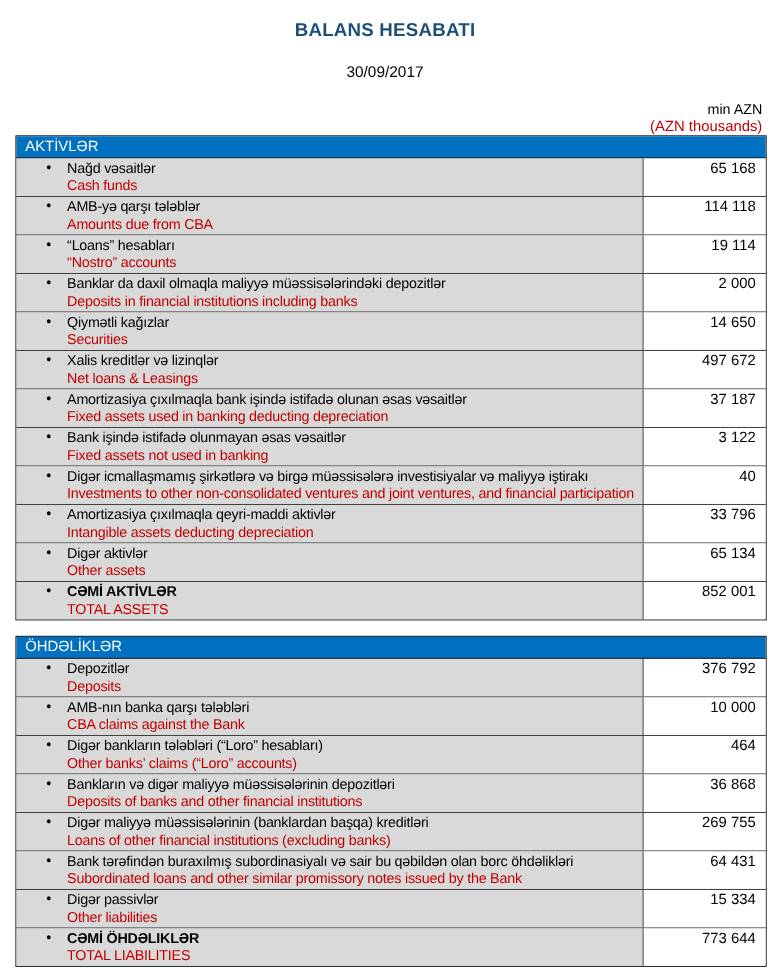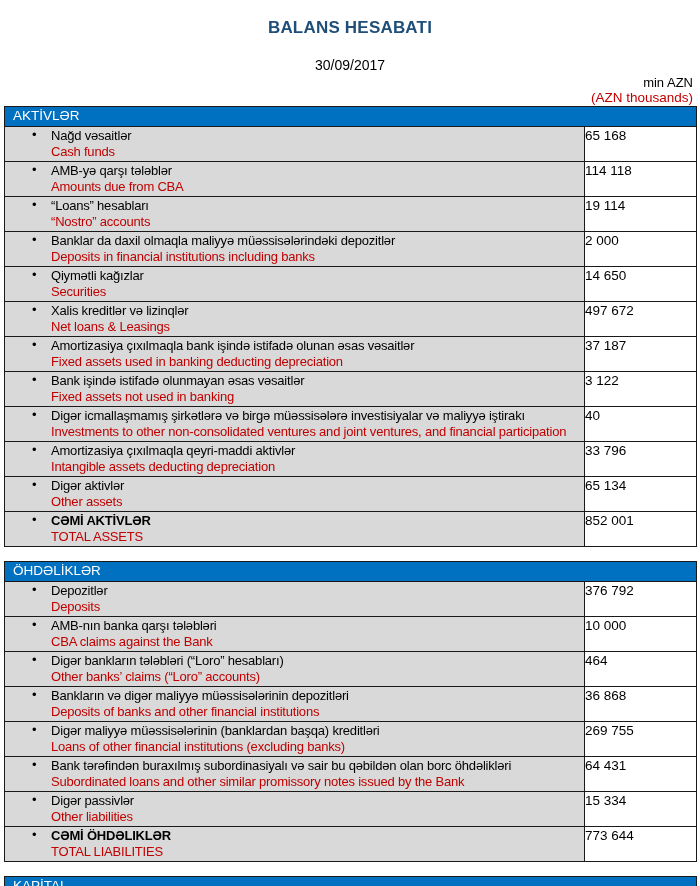--- a/index.html
+++ b/index.html
@@ -6,26 +6,26 @@
   html,body { background:#ffffff; }
   body {
     width:700px; height:886px; overflow:hidden;
     font-family:"Liberation Sans", sans-serif;
     -webkit-font-smoothing:antialiased;
   }
   .titles { text-align:center; padding-top:18px; }
   .title-az { color:#1F4E79; font-weight:bold; font-size:17px; line-height:20px; letter-spacing:.2px; }
   .title-en { color:#C00000; font-weight:bold; font-size:17px; line-height:20px; margin-top:3px; letter-spacing:.2px; }
   .date-line { color:#000; font-size:14px; line-height:17px; margin-top:19px; }
-  .units { text-align:right; padding-right:7px; margin-top:1px; }
+  .units { text-align:right; padding-right:7px; margin-top:18px; }
   .unit-az { color:#000; font-size:13px; line-height:15px; }
   .unit-en { color:#C00000; font-size:13.5px; line-height:16px; }
 
   .section {
-    margin:0 3px 14px 4px;
+    margin:0 3px 14px 14px;
     border:1px solid #1a1a1a;
   }
   .section:last-child { margin-bottom:0; }
   .bar {
     background:#0070C0; color:#ffffff;
     font-size:13.5px; line-height:16px;
     padding:1px 0 2px 8px;
     border-bottom:1px solid #1a1a1a;
   }
   .row { display:flex; border-bottom:1px solid #1a1a1a; }
@@ -37,21 +37,21 @@
   .bullet {
     position:absolute; left:27px; top:0px;
     font-size:13px; line-height:15.5px; color:#000;
   }
   .az  { color:#000; font-size:13px; line-height:15.5px; letter-spacing:-0.2px; }
   .en  { color:#C00000; font-size:13px; line-height:15.5px; letter-spacing:-0.2px; }
   .row.total .az { font-weight:bold; }
   .value-cell {
     width:112px; background:#ffffff;
     border-left:1px solid #1a1a1a;
-    padding:1px 9px 0 0;
+    text-align:right; padding:1px 9px 0 0;
     font-size:13.5px; line-height:16px; color:#000;
   }
 </style>
 </head>
 <body>
 
 <div class="titles">
   <div class="title-az">BALANS HESABATI</div>
   <div class="date-line">30/09/2017</div>
 </div>

